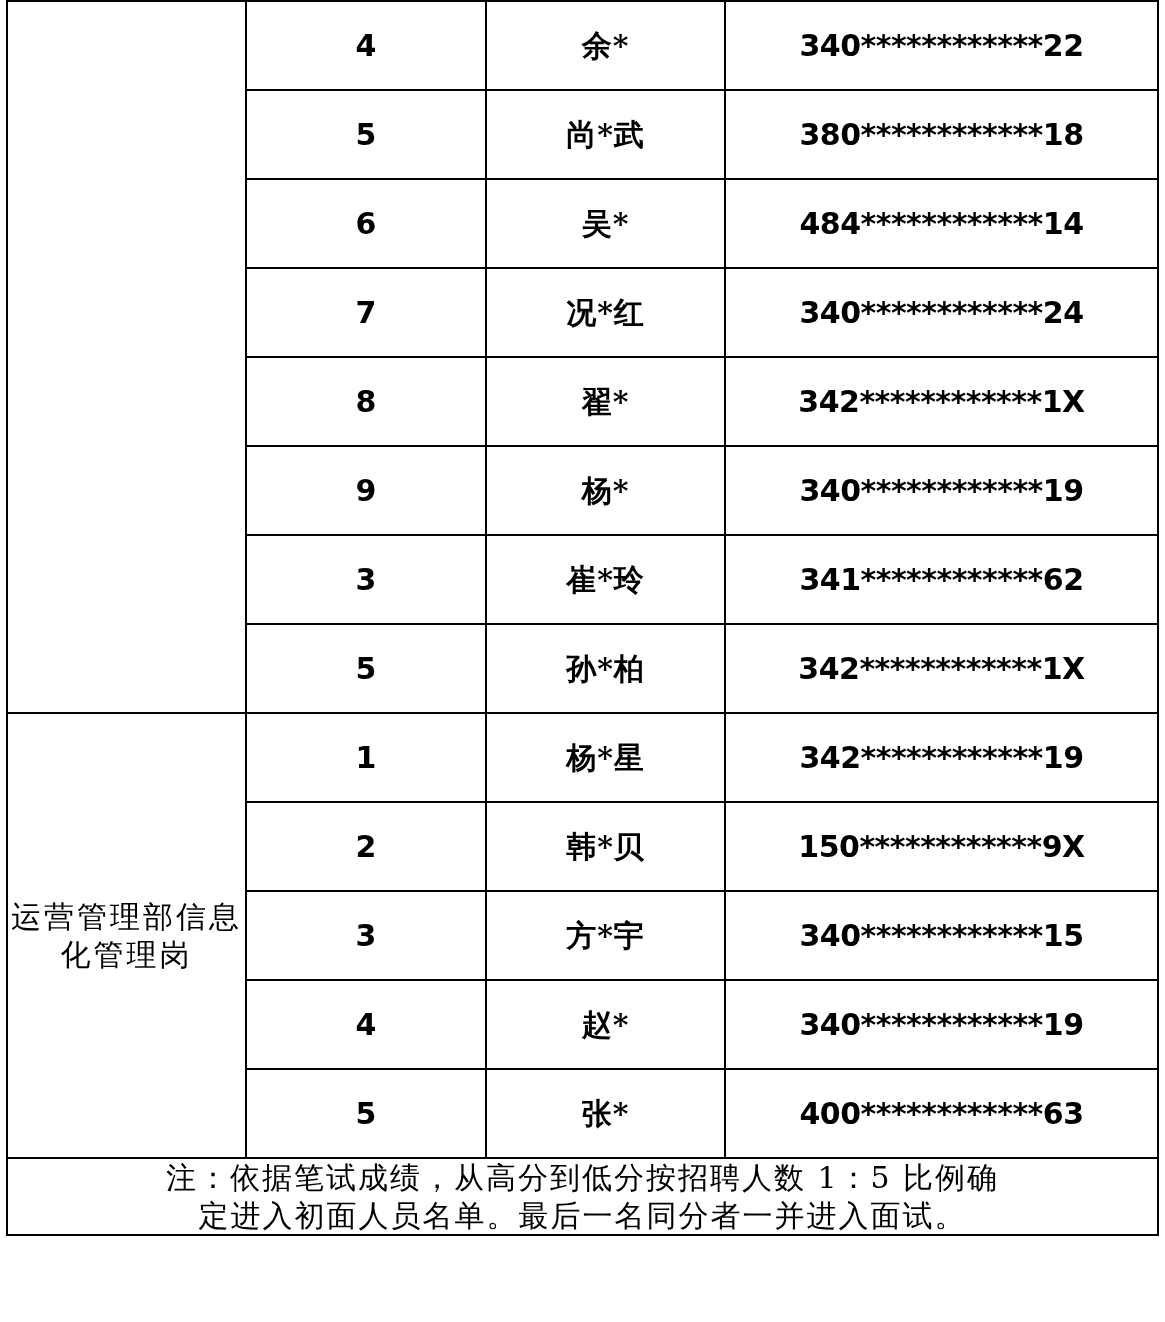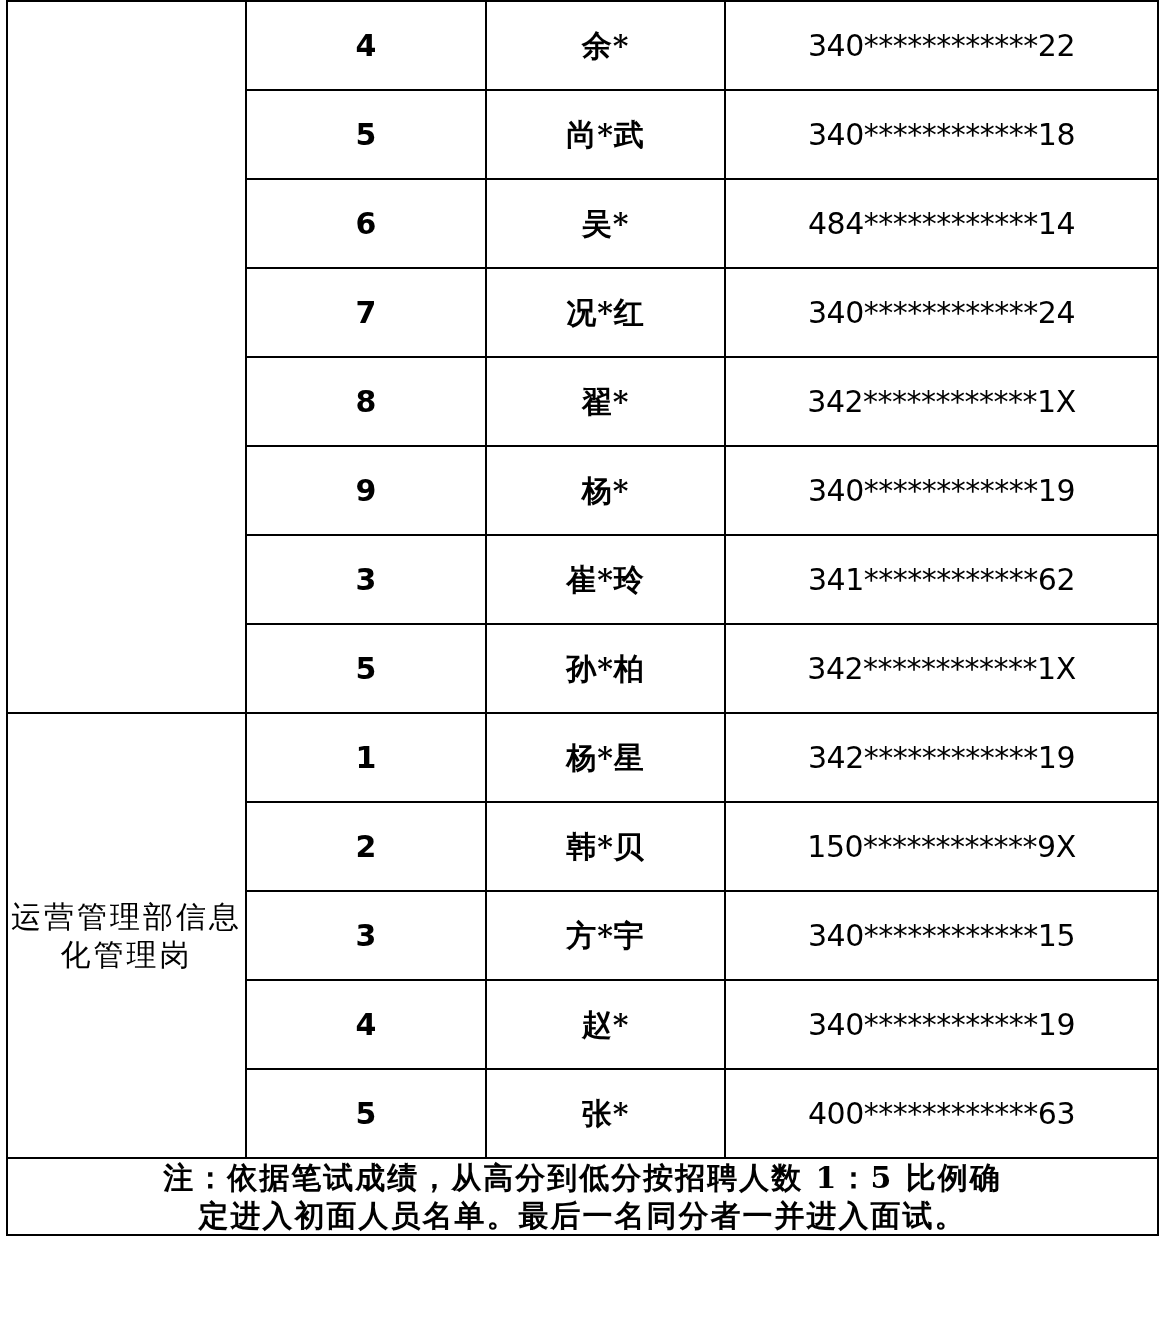--- a/index.html
+++ b/index.html
@@ -59,35 +59,35 @@
     font-weight: 600;
   }
   td.name-cell {
     font-size: 33px;
     font-weight: 600;
     letter-spacing: 1px;
   }
   td.id-cell {
     font-family: "DejaVu Sans", "Liberation Sans", sans-serif;
     font-size: 28px;
-    font-weight: 400;
+    font-weight: 700;
     letter-spacing: -0.5px;
   }
   tr.data-row { height: 89px; }
 
   td.note-cell {
     border: 2px solid #000000;
     text-align: left;
     vertical-align: middle;
     font-size: 33px;
     line-height: 1.75;
     letter-spacing: 2px;
     padding: 12px 16px 14px 16px;
   }
-  .note-line { display: block; white-space: nowrap; font-weight: bold; }
+  .note-line { display: block; white-space: nowrap; }
 </style>
 </head>
 <body>
 
 <div class="page">
   <table class="doc-table">
     <colgroup>
       <col class="c-dept">
       <col class="c-no">
       <col class="c-name">
@@ -97,21 +97,21 @@
 
       <tr class="data-row">
         <td class="blank-cell" rowspan="8"></td>
         <td class="no-cell">4</td>
         <td class="name-cell">余*</td>
         <td class="id-cell">340************22</td>
       </tr>
       <tr class="data-row">
         <td class="no-cell">5</td>
         <td class="name-cell">尚*武</td>
-        <td class="id-cell">340************18</td>
+        <td class="id-cell">380************18</td>
       </tr>
       <tr class="data-row">
         <td class="no-cell">6</td>
         <td class="name-cell">吴*</td>
         <td class="id-cell">484************14</td>
       </tr>
       <tr class="data-row">
         <td class="no-cell">7</td>
         <td class="name-cell">况*红</td>
         <td class="id-cell">340************24</td>

